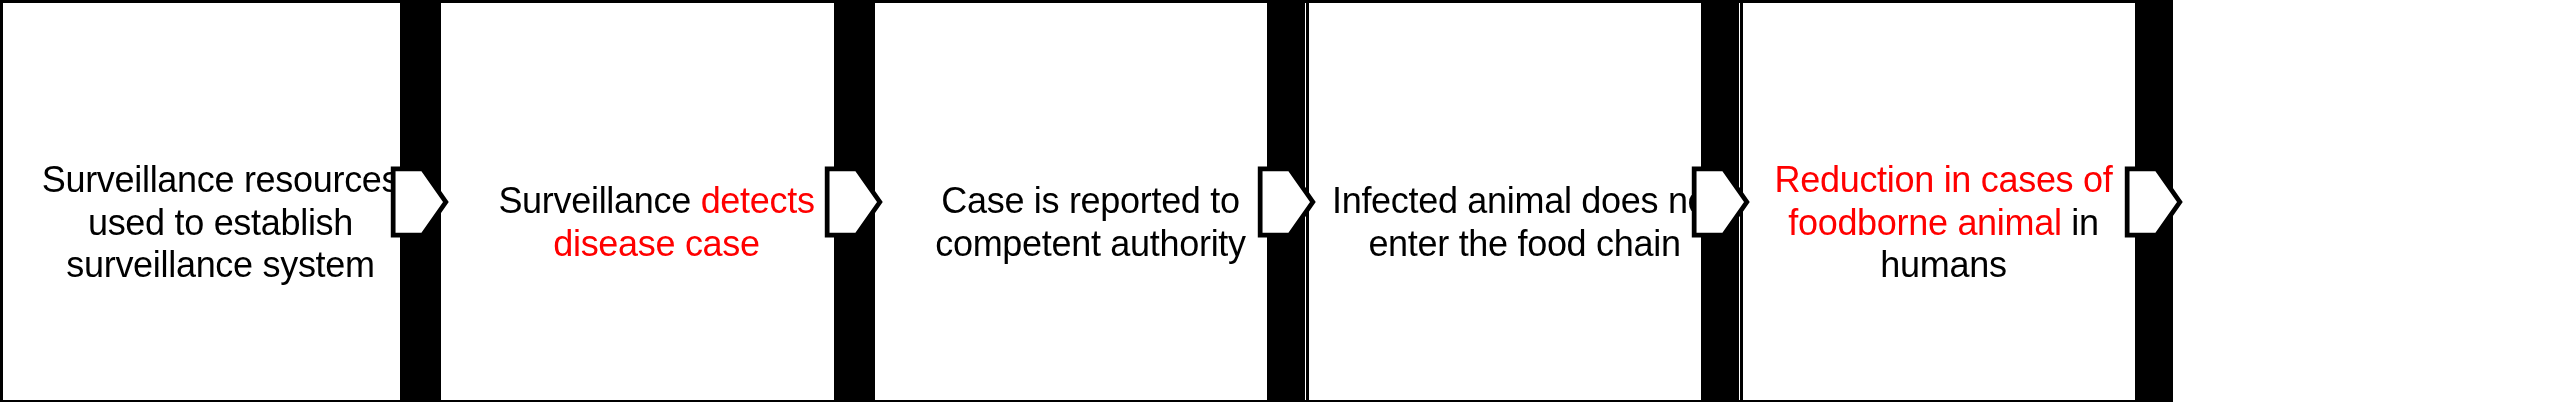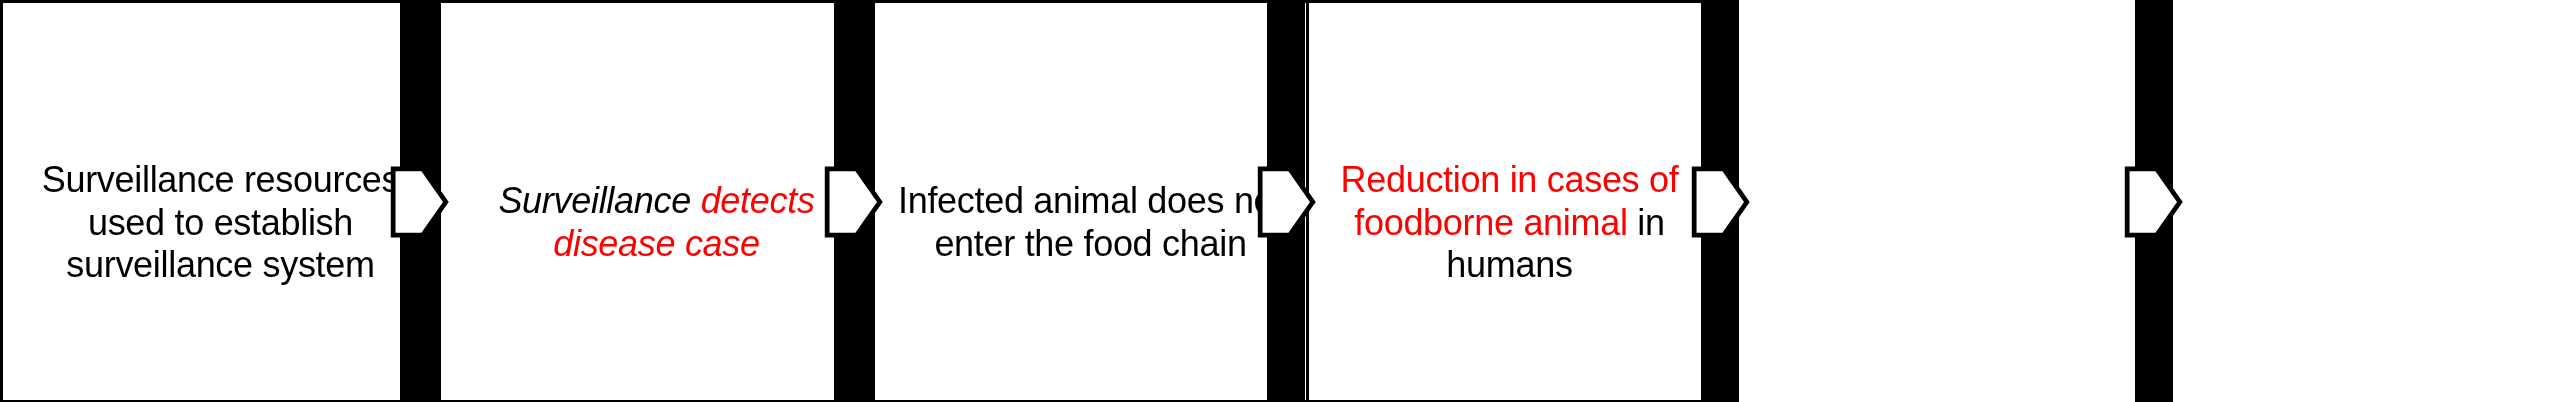--- a/index.html
+++ b/index.html
@@ -94,26 +94,31 @@
 <div id="flow-diagram">
 
   <div class="chain">
 
     <div class="step" style="width:438px;">
       <div class="step-label">
         <span class="seg-black">Surveillance resources used to establish surveillance system</span>
       </div>
     </div>
 
-    <div class="step" style="width:434px;font-style:italic;">
+    <div class="step" style="width:434px;">
       <div class="step-label">
         <span class="seg-black">Surveillance </span><span class="seg-red">detects disease case</span>
       </div>
     </div>
 
+    <div class="step" style="width:434px;">
+      <div class="step-label">
+        <span class="seg-black">Case is reported to competent authority</span>
+      </div>
+    </div>
 
 
     <div class="step" style="width:434px;">
       <div class="step-label">
         <span class="seg-black">Infected animal does not enter the food chain</span>
       </div>
     </div>
 
     <div class="step last" style="width:404px;">
       <div class="step-label">

